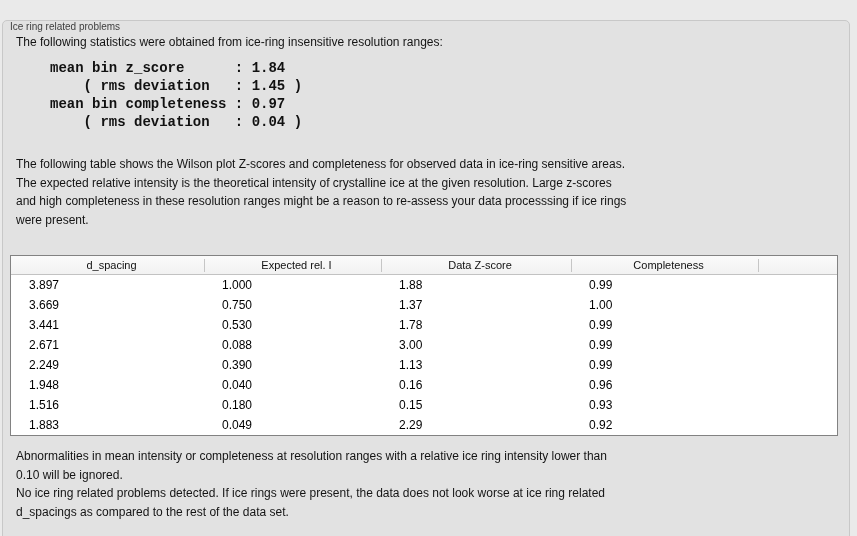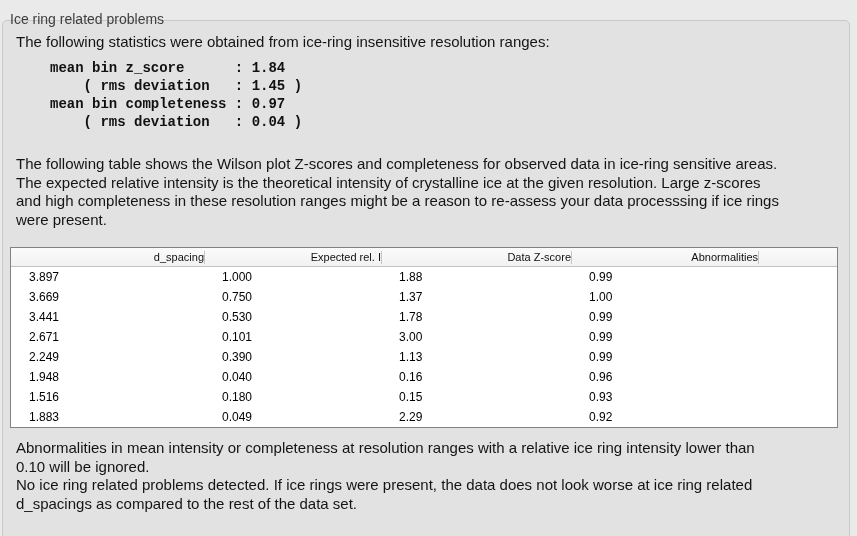--- a/index.html
+++ b/index.html
@@ -9,50 +9,50 @@
   }
   *{box-sizing:border-box;}
   html,body{margin:0;padding:0;}
   body{
     width:857px;height:536px;overflow:hidden;
     background:var(--page-bg);
     font-family:"Liberation Sans", sans-serif;
     color:var(--text);
   }
   .panel-title{
-    height:20px;padding:12px 0 0 10px;
-    font-size:14px;line-height:14px;color:var(--title);
+    height:20px;padding:20px 0 0 10px;
+    font-size:10px;line-height:14px;color:var(--title);
   }
   .groupbox{
     margin-left:2px;width:848px;height:558px;
     background:var(--panel-bg);
     border:1px solid var(--panel-border);
     border-radius:5px;
     padding:12px 11px 14px 13px;
   }
   .para{
-    margin:0;font-size:15px;line-height:18px;color:var(--text);
+    margin:0;font-size:12px;line-height:18px;color:var(--text);
   }
   .prewrap{white-space:pre-line;line-height:18.5px;}
   .para.intro{margin-bottom:8px;}
   pre.stats{
     margin:0 0 24px 34px;
     font-family:"Liberation Mono", monospace;
     font-size:14px;font-weight:bold;line-height:18px;color:#111;
   }
-  .para.desc{margin-bottom:18px;}
+  .para.desc{margin-bottom:26px;}
   table.list{
     width:828px;margin-left:-6px;margin-bottom:11px;
     border:1px solid var(--table-border);
     border-collapse:separate;border-spacing:0;
     background:#ffffff;table-layout:fixed;
   }
   table.list th{
     height:19px;padding:0 0 0 8px;
-    font-size:11px;font-weight:normal;text-align:right;
+    font-size:11px;font-weight:normal;text-align:center;
     color:#111;white-space:nowrap;overflow:hidden;
     background:linear-gradient(#fbfbfb,#f2f2f2);
     border-bottom:1px solid var(--header-underline);
     position:relative;
   }
   table.list th:not(:first-child)::before{
     content:"";position:absolute;left:0;top:3px;height:13px;width:1px;
     background:var(--header-sep);
   }
   table.list td{
@@ -89,21 +89,21 @@
         <col style="width:177px">
         <col style="width:190px">
         <col style="width:187px">
         <col>
       </colgroup>
       <thead>
         <tr id="thead-row">
             <th>d_spacing</th>
             <th>Expected rel. I</th>
             <th>Data Z-score</th>
-            <th>Abnormalities</th>
+            <th>Completeness</th>
             <th></th>
           </tr>
       </thead>
       <tbody id="table-body">
           <tr>
             <td>3.897</td>
             <td>1.000</td>
             <td>1.88</td>
             <td>0.99</td>
             <td></td>
@@ -117,21 +117,21 @@
           </tr>
           <tr>
             <td>3.441</td>
             <td>0.530</td>
             <td>1.78</td>
             <td>0.99</td>
             <td></td>
           </tr>
           <tr>
             <td>2.671</td>
-            <td>0.101</td>
+            <td>0.088</td>
             <td>3.00</td>
             <td>0.99</td>
             <td></td>
           </tr>
           <tr>
             <td>2.249</td>
             <td>0.390</td>
             <td>1.13</td>
             <td>0.99</td>
             <td></td>

